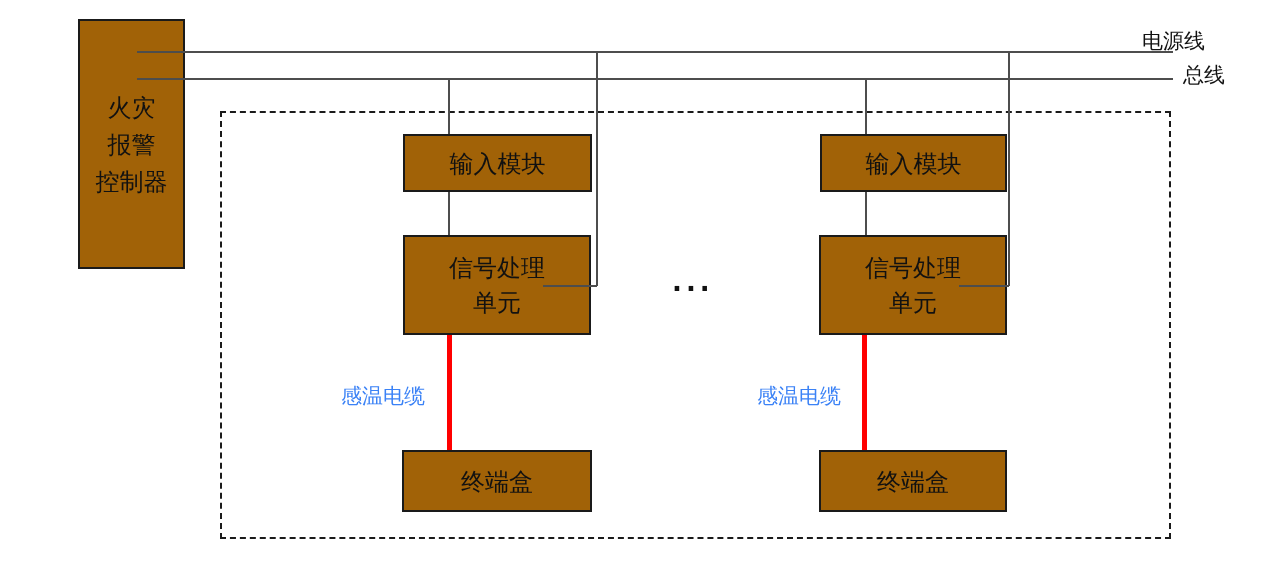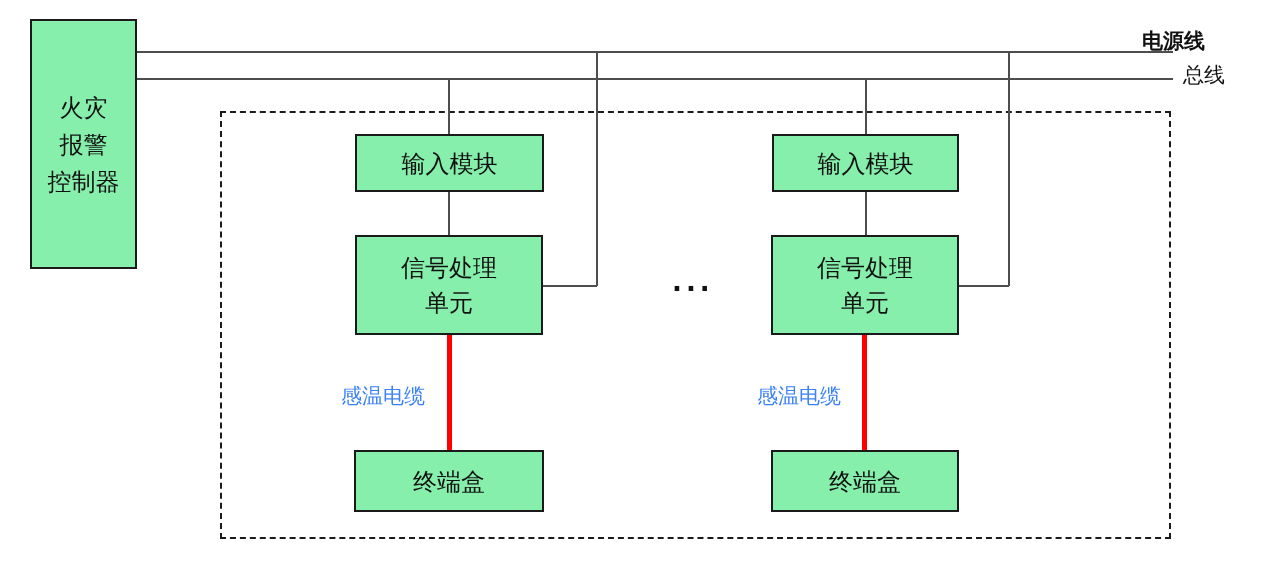--- a/index.html
+++ b/index.html
@@ -13,26 +13,27 @@
     width: 1273px;
     height: 574px;
     background: #ffffff;
     overflow: hidden;
     color: #111;
   }
   
   .box {
     position: absolute;
     border: 2px solid #1a1a1a;
-    background: #86efac;
+    background: #a16207;
     box-sizing: border-box;
     display: flex;
     align-items: center;
     justify-content: center;
     text-align: center;
+    margin-left: 48px;
   }
   .boxlabel {
     font-size: 24px;
     line-height: 35px;
     color: #111;
     white-space: pre-line;
   }
   .controller .boxlabel { line-height: 37px; }
   
   .hline, .vline {
@@ -88,21 +89,21 @@
 <div class="canvas">
 
   <div class="box controller" style="left:30px; top:19px; width:107px; height:250px;">
     <span class="boxlabel">火灾
 报警
 控制器</span>
   </div>
 
   <div class="hline" style="left:137px; top:51px; width:1036px;"></div>
   <div class="hline" style="left:137px; top:78px; width:1036px;"></div>
-  <div class="linelabel" style="left:1142px; top:29px;font-weight:bold;">电源线</div>
+  <div class="linelabel" style="left:1142px; top:29px;">电源线</div>
   <div class="linelabel" style="left:1183px; top:63px;">总线</div>
 
   <div class="dashed-zone"></div>
 
   <div class="vline" style="left:448px; top:79px; height:56px;"></div>
   <div class="box" style="left:355px; top:134px; width:189px; height:58px;">
     <span class="boxlabel">输入模块</span>
   </div>
   <div class="vline" style="left:448px; top:192px; height:43px;"></div>
   <div class="box" style="left:355px; top:235px; width:188px; height:100px;">

